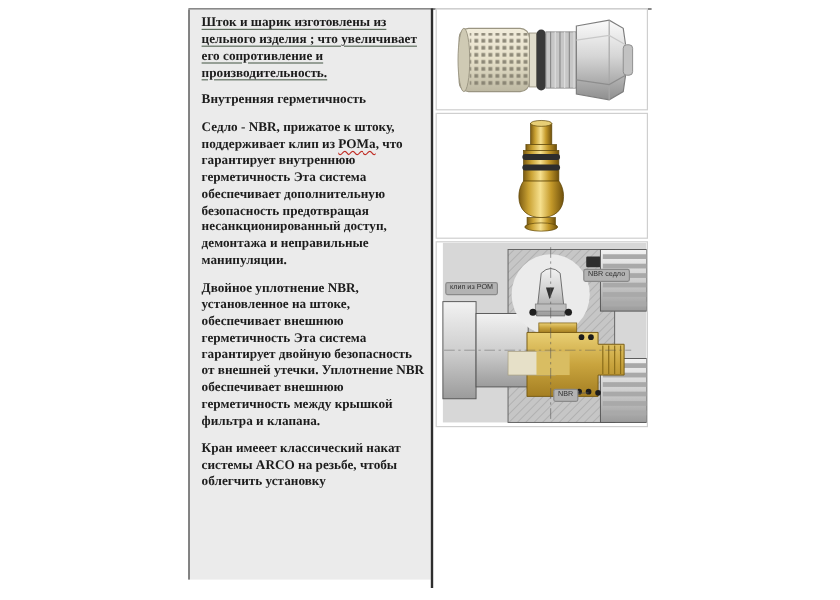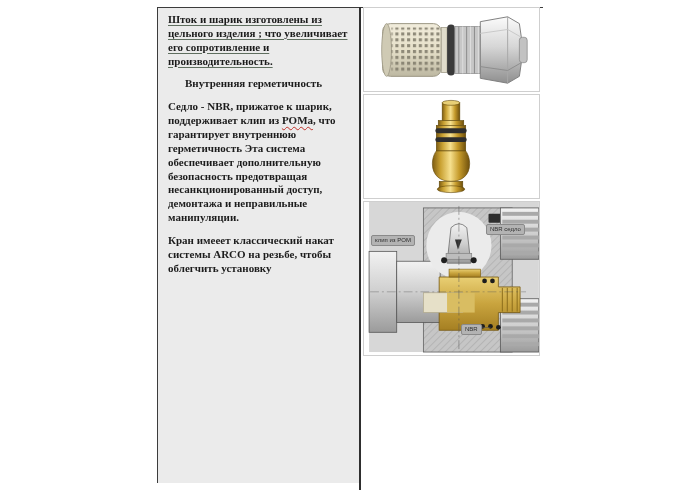--- a/index.html
+++ b/index.html
@@ -6,21 +6,21 @@
   .page{position:relative;width:700px;height:500px;background:#ffffff;overflow:hidden;
         font-family:"Liberation Serif", serif;}
   
   .top-rule{position:absolute;left:157px;top:7px;width:386px;height:1px;background:#3c3c3c;}
   
   .text-col{position:absolute;left:157px;top:8px;width:202px;height:475px;
             background:#ebebeb;border-left:1px solid #3c3c3c;box-sizing:border-box;
             padding:5px 3px 0 10px;}
   .text-col p{margin:0 0 9px 0;font-size:11px;line-height:1.26;color:#1c1c1c;
               font-weight:600;}
-  .text-col p.h{margin:4px 0 9px 17px;}
+  .text-col p.h{margin:4px 0 9px 0;}
   .ul-solid{text-decoration:underline;text-decoration-color:#5f6e5f;text-underline-offset:2px;}
   .sp-red{text-decoration:underline wavy #c03028;text-decoration-thickness:1px;text-underline-offset:2px;}
   
   .vline{position:absolute;left:359px;top:7px;width:2px;height:483px;background:#2e2e2e;}
   
   .panel{position:absolute;left:363px;width:177px;background:#ffffff;
          border:1px solid #cfcfcf;box-sizing:border-box;overflow:hidden;}
   .panel svg{display:block;width:100%;height:100%;}
   .p1{top:7px;height:85px;}
   .p2{top:94px;height:105px;}
@@ -36,21 +36,22 @@
 </head>
 <body>
 
 <div class="page">
 
   <div class="top-rule"></div>
 
   <div class="text-col">
     <p class="ul-solid">Шток и шарик изготовлены из цельного изделия ; что увеличивает его сопротивление и производительность.</p>
     <p class="h">Внутренняя герметичность</p>
-    <p><span>Седло - NBR, прижатое к шарик, поддерживает клип из </span><span class="sp-red">POMа</span><span>, что гарантирует внутреннюю герметичность Эта система обеспечивает дополнительную безопасность предотвращая несанкционированный доступ, демонтажа и неправильные манипуляции.</span></p>
+    <p><span>Седло - NBR, прижатое к штоку, поддерживает клип из </span><span class="sp-red">POMа</span><span>, что гарантирует внутреннюю герметичность Эта система обеспечивает дополнительную безопасность предотвращая несанкционированный доступ, демонтажа и неправильные манипуляции.</span></p>
+    <p>Двойное уплотнение NBR, установленное на штоке, обеспечивает внешнюю герметичность Эта система гарантирует двойную безопасность от внешней утечки. Уплотнение NBR обеспечивает внешнюю герметичность между крышкой фильтра и клапана.</p>
     <p>Кран  имееет классический накат системы ARCO на резьбе, чтобы облегчить установку</p>
   </div>
 
   <div class="vline"></div>
 
   <div class="panel p1">
     <svg viewBox="0 0 177 85">
       <defs>
         <linearGradient id="f-metal" x1="0" x2="0" y1="0" y2="1">
           <stop offset="0" stop-color="#fbfbfb"></stop>

